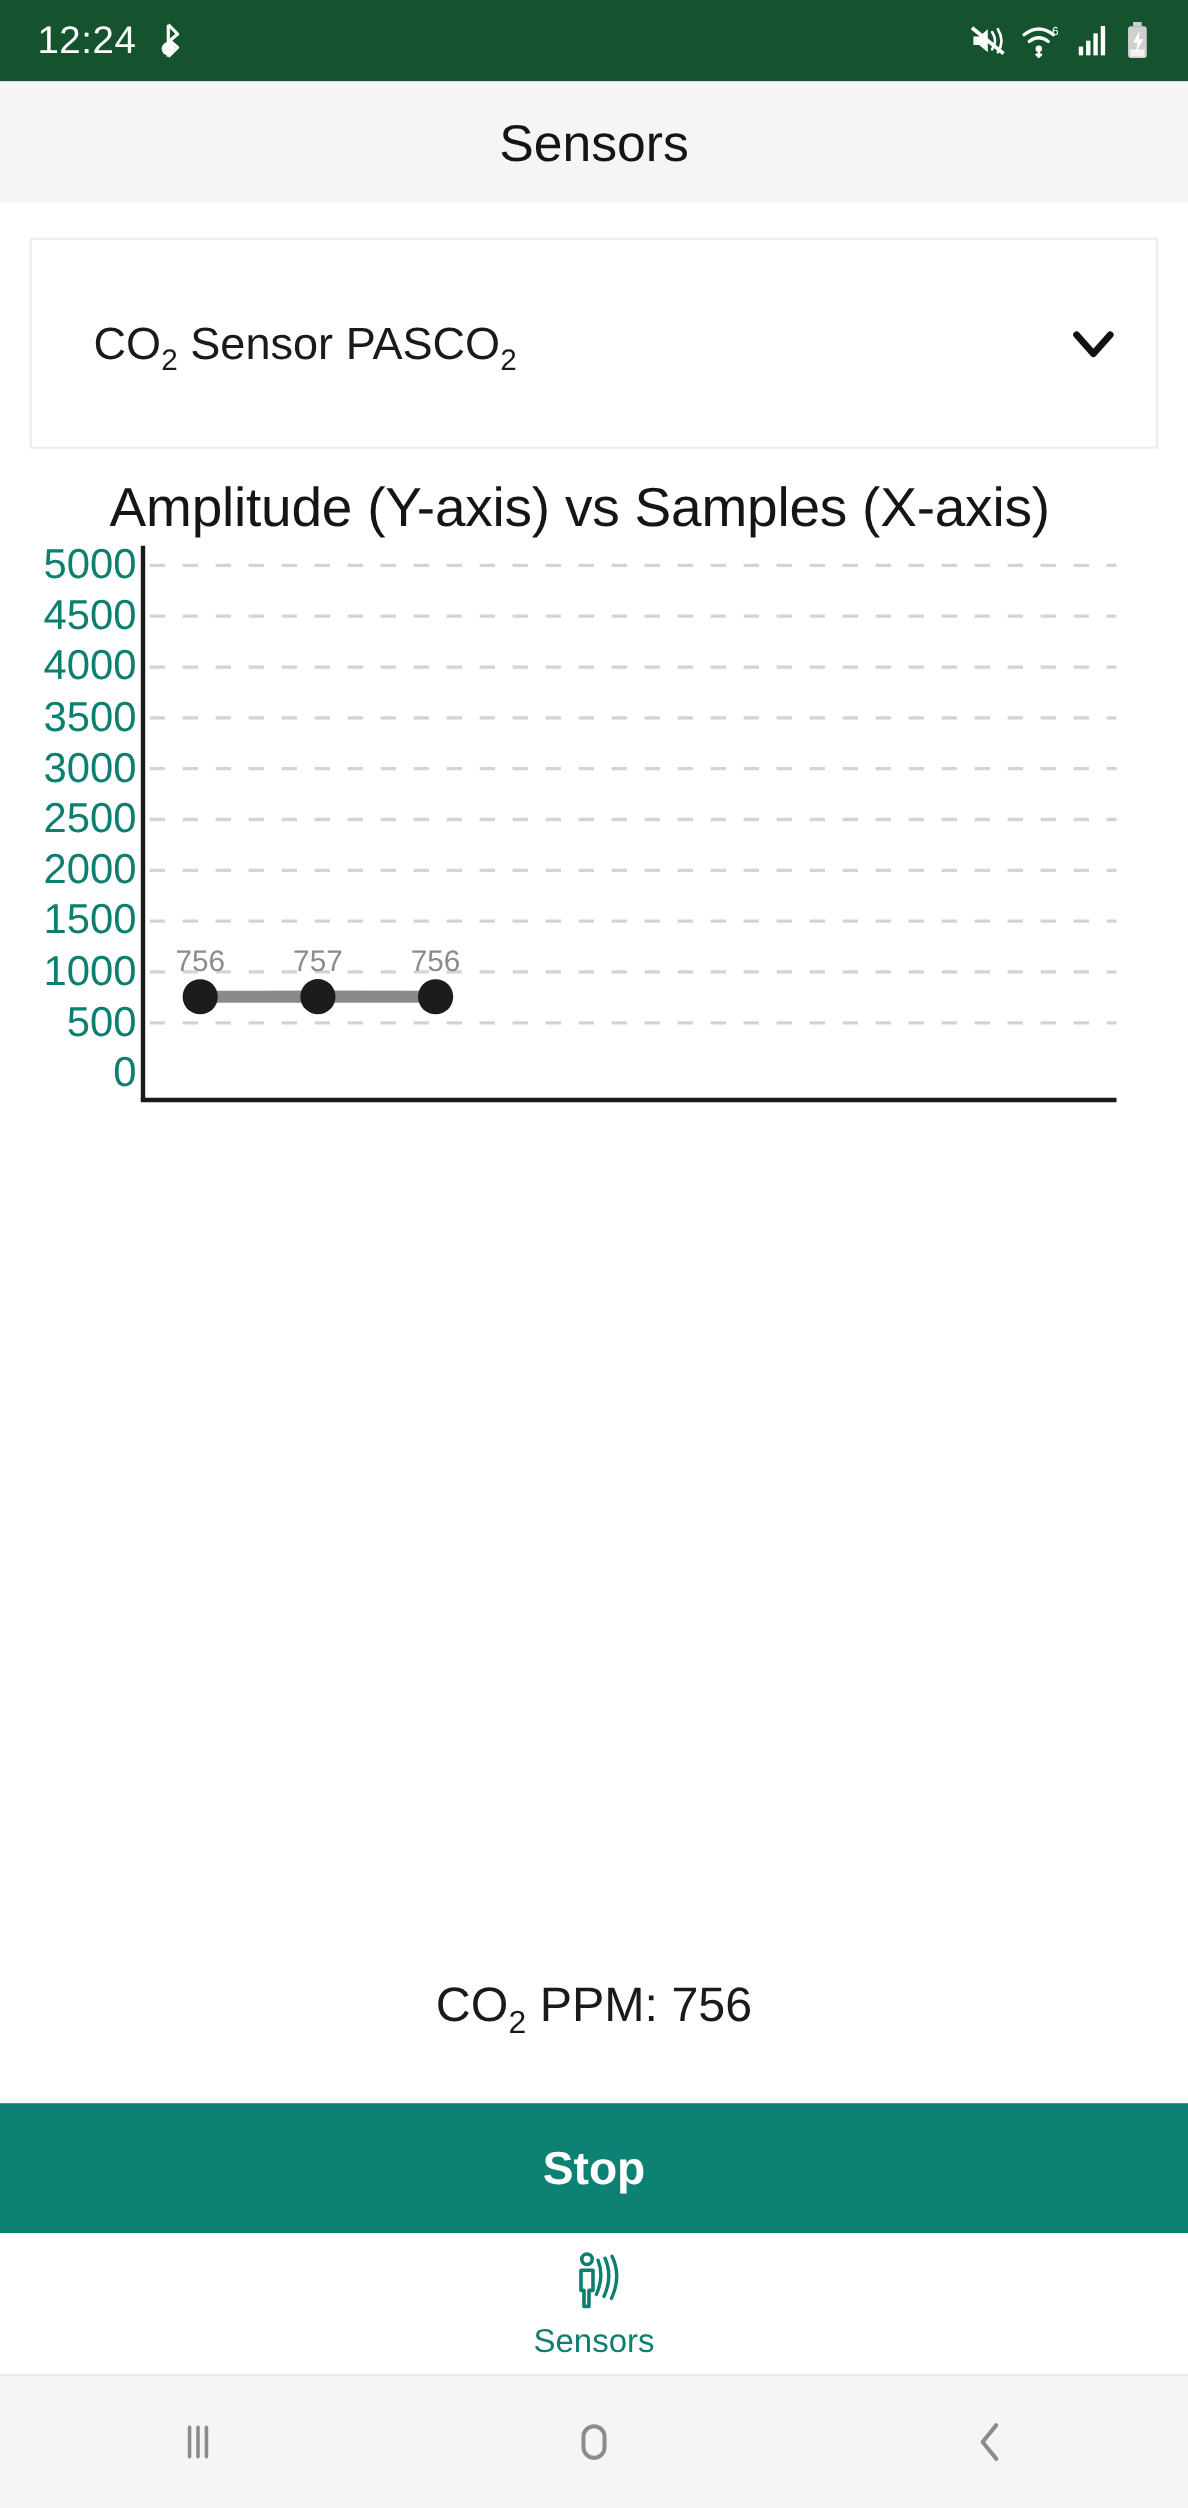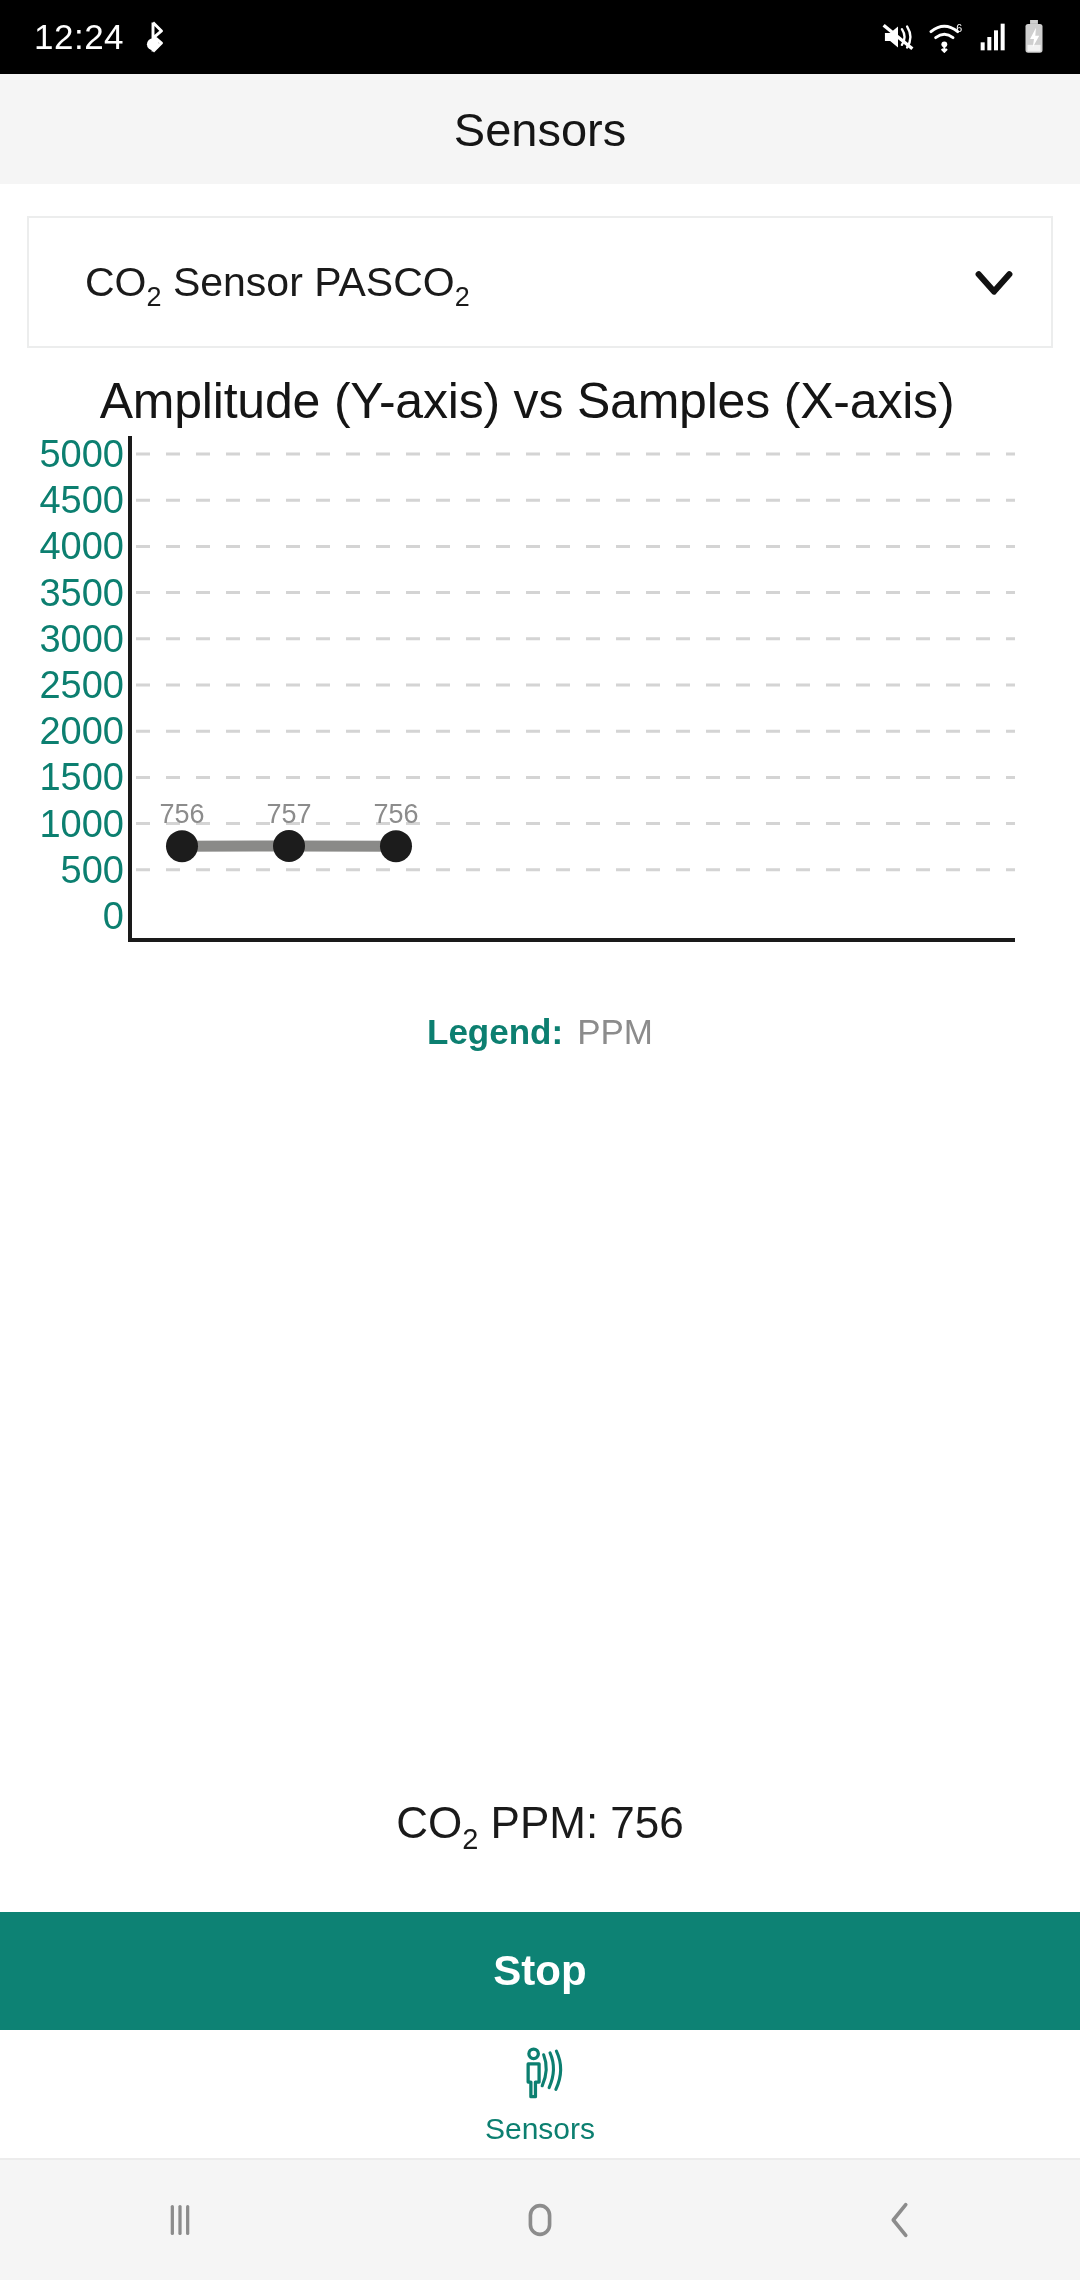--- a/index.html
+++ b/index.html
@@ -7,40 +7,40 @@
   body {
     font-family:"Liberation Sans", sans-serif;
     background:#ffffff;
     overflow:hidden;
     position:relative;
   }
   .phone { width:1080px; height:2280px; display:flex; flex-direction:column; background:#fff; }
 
   
   .statusbar {
-    height:74px; background:#000000; color:#fff;
+    height:74px; background:#14532d; color:#fff;
     display:flex; align-items:center; justify-content:space-between;
     padding:0 34px; flex:0 0 auto;
   }
   .sb-left { display:flex; align-items:center; gap:14px; }
   .sb-clock { font-size:35px; letter-spacing:.5px; font-family:"Liberation Sans", sans-serif; }
   .sb-right { display:flex; align-items:center; gap:13px; }
   .sb-ic { display:block; }
 
   
   .appbar {
     height:110px; background:#f5f5f5; display:flex;
     align-items:center; justify-content:center; flex:0 0 auto;
   }
   .appbar-title { font-size:47px; color:#151515; font-weight:400; }
 
   
   .dd-wrap { padding:32px 27px 0 27px; flex:0 0 auto; }
   .dropdown {
-    height:132px; border:2px solid #eceded; background:#fff;
+    height:192px; border:2px solid #eceded; background:#fff;
     display:flex; align-items:center; justify-content:space-between;
     padding:0 34px 0 56px;
     text-align:center;
   }
   .dd-label { font-size:41px; color:#1a1a1a; }
   .dd-label sub { font-size:27px; vertical-align:baseline; position:relative; top:10px; }
   .chev { width:46px; height:46px; }
 
   
   .chart-area { flex:0 0 auto; position:relative; height:650px; }
@@ -195,23 +195,20 @@
           <div class="ylab" style="top: 480px;">0</div>
         </div>
       <div id="ptlabel-holder">
           <div class="ptlabel" style="left: 182px; top: 394.146px; color: rgb(140, 140, 140);">756</div>
           <div class="ptlabel" style="left: 289px; top: 394.053px; color: rgb(140, 140, 140);">757</div>
           <div class="ptlabel" style="left: 396px; top: 394.146px; color: rgb(140, 140, 140);">756</div>
         </div>
     </div>
   </div>
 
-  <div class="legend">
-    <span class="legend-key">Legend:</span><span class="legend-val">PPM</span>
-  </div>
 
   <div class="spacer"></div>
 
   <div class="readout"><span>CO</span><sub>2</sub><span> PPM: 756</span></div>
 
   <div class="spacer2"></div>
 
   <div class="stopbtn">
     <span>Stop</span>
   </div>

